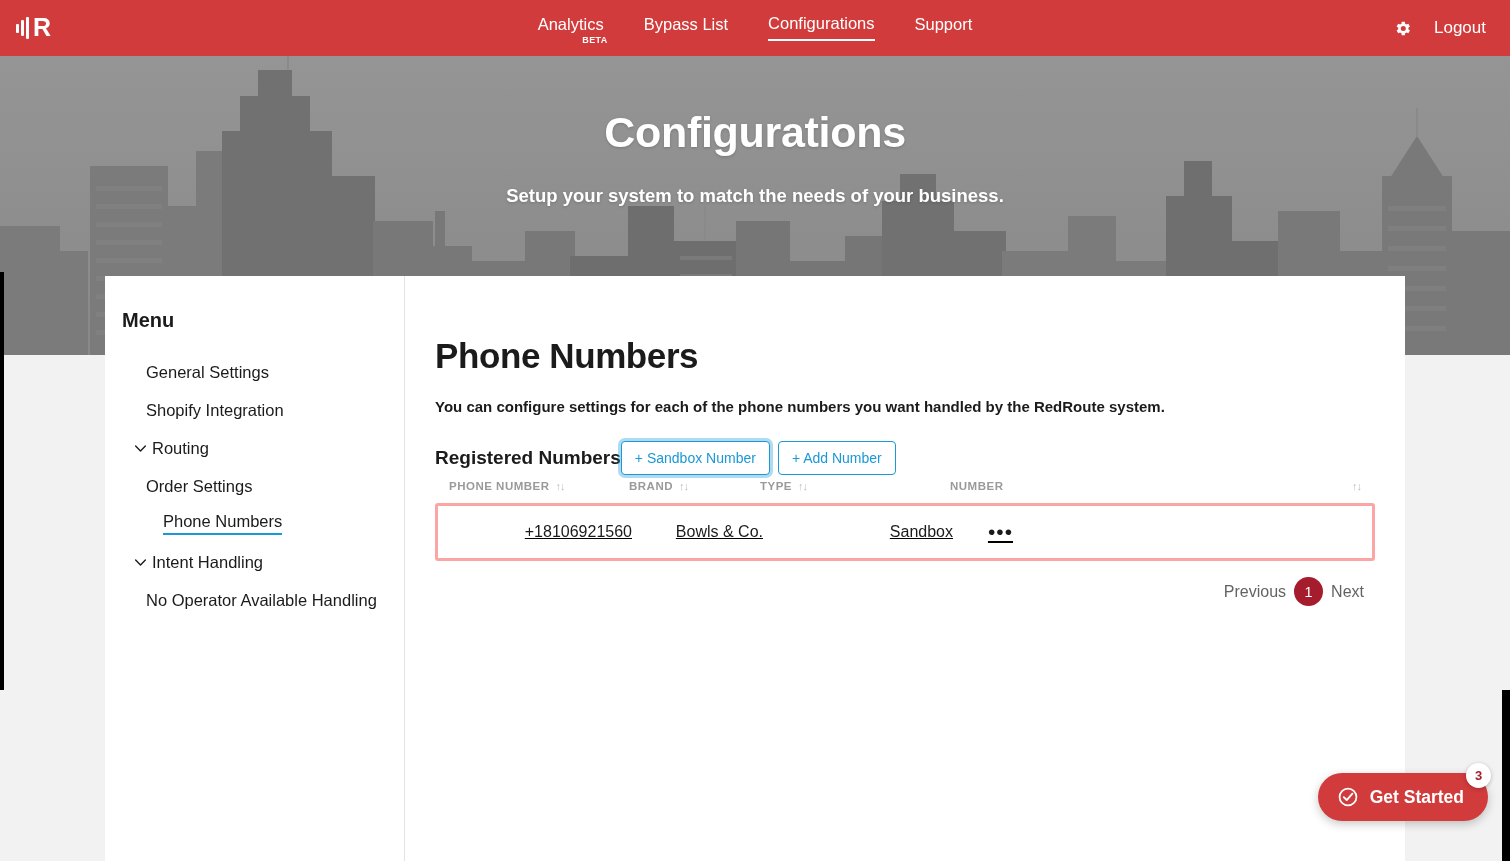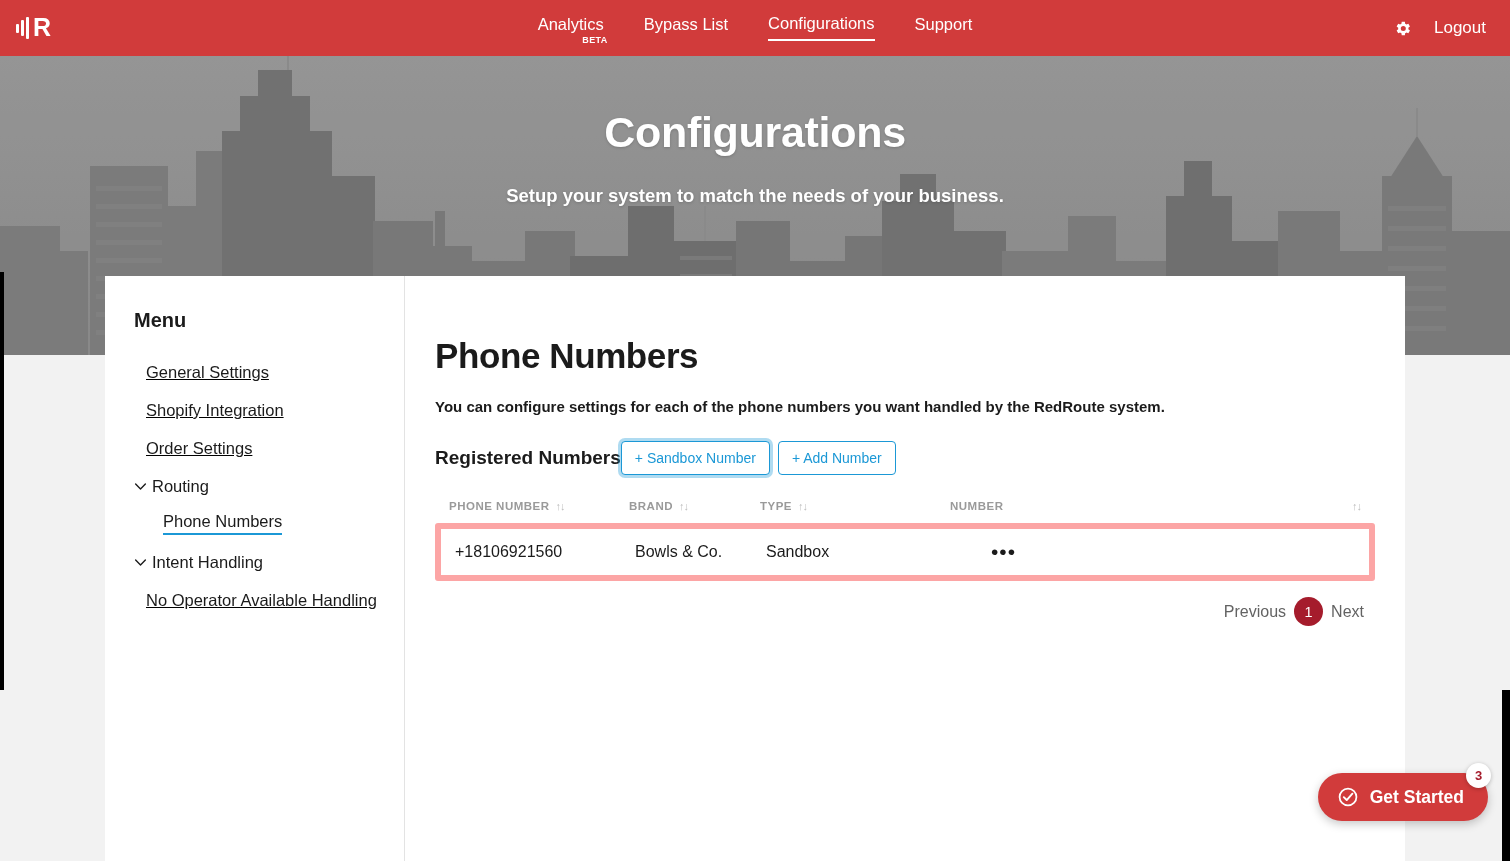--- a/index.html
+++ b/index.html
@@ -171,21 +171,21 @@
   .sidebar {
     width: 300px;
     border-right: 1px solid #e3e3e3;
     padding: 33px 0 0 0;
     flex: 0 0 300px;
   }
   .sidebar-title {
     font-size: 20px;
     font-weight: bold;
     color: #1b1b1b;
-    padding-left: 29px;
+    padding-left: 17px;
     margin-bottom: 21px;
   }
   .menu-list { list-style: none; }
   .menu-row {
     position: relative;
     display: flex;
     align-items: center;
     padding: 0 0 0 29px;
     height: 38px;
     cursor: pointer;
@@ -195,21 +195,21 @@
     left: 29px;
     width: 13px; height: 13px;
     display: block;
   }
   .menu-label {
     font-size: 16.5px;
     color: #1b1b1b;
     line-height: 1;
     white-space: nowrap;
   }
-  .menu-row.indent1 { padding-left: 41px; text-decoration: underline; }
+  .menu-row.indent1 { padding-left: 41px; }
   .menu-row.has-chev { padding-left: 47px; }
   .menu-row.indent2 { padding-left: 58px; }
   .menu-row.active .menu-label {
     border-bottom: 2.5px solid #1b98d6;
     padding-bottom: 3px;
   }
 
   
   .main {
     flex: 1;
@@ -250,21 +250,21 @@
     border-radius: 4px;
     padding: 8px 13px;
     cursor: pointer;
     white-space: nowrap;
   }
   .btn-outline.focused {
     box-shadow: 0 0 0 3px rgba(27,152,214,0.35);
   }
 
   
-  .tbl { width: 100%; margin-top: 20px; padding-right: 15px; }
+  .tbl { width: 100%; padding-right: 15px; text-align: right; }
   .tbl-head {
     display: flex;
     align-items: center;
     padding: 0 14px 0 14px;
     height: 22px;
   }
   .th {
     font-size: 11.5px;
     font-weight: bold;
     letter-spacing: 0.5px;
@@ -281,26 +281,27 @@
   }
   .col-phone  { width: 180px; }
   .col-brand  { width: 131px; }
   .col-type   { width: 190px; }
   .col-traffic{ flex: 1; }
   .col-action { width: 60px; display: flex; justify-content: flex-end; }
 
   .tbl-row {
     display: flex;
     align-items: center;
-    border: 6px solid #fca5a5;
+    border: 3px solid #fca5a5;
     border-radius: 3px;
     height: 58px;
     padding: 0 14px;
     margin-top: 6px;
     background: #ffffff;
+    text-decoration: underline;
   }
   .td {
     font-size: 16px;
     color: #1b1b1b;
     white-space: nowrap;
   }
   .row-menu {
     font-size: 21px;
     color: #1b1b1b;
     letter-spacing: 1px;
@@ -514,29 +515,29 @@
       <ul class="menu-list">
 
         <li class="menu-row indent1">
           <span class="menu-label">General Settings</span>
         </li>
 
         <li class="menu-row indent1">
           <span class="menu-label">Shopify Integration</span>
         </li>
 
-        <li class="menu-row indent1">
-          <span class="menu-label">Order Settings</span>
-        </li>
-
         <li class="menu-row has-chev">
           <svg class="chev" viewBox="0 0 16 16">
             <path d="M2 5 L8 11 L14 5" fill="none" stroke="#1b1b1b" stroke-width="1.7" stroke-linecap="round" stroke-linejoin="round"></path>
           </svg>
           <span class="menu-label">Routing</span>
+        </li>
+
+        <li class="menu-row indent1">
+          <span class="menu-label">Order Settings</span>
         </li>
 
         <li class="menu-row indent2 active">
           <span class="menu-label">Phone Numbers</span>
         </li>
 
         <li class="menu-row has-chev">
           <svg class="chev" viewBox="0 0 16 16">
             <path d="M2 5 L8 11 L14 5" fill="none" stroke="#1b1b1b" stroke-width="1.7" stroke-linecap="round" stroke-linejoin="round"></path>
           </svg>

